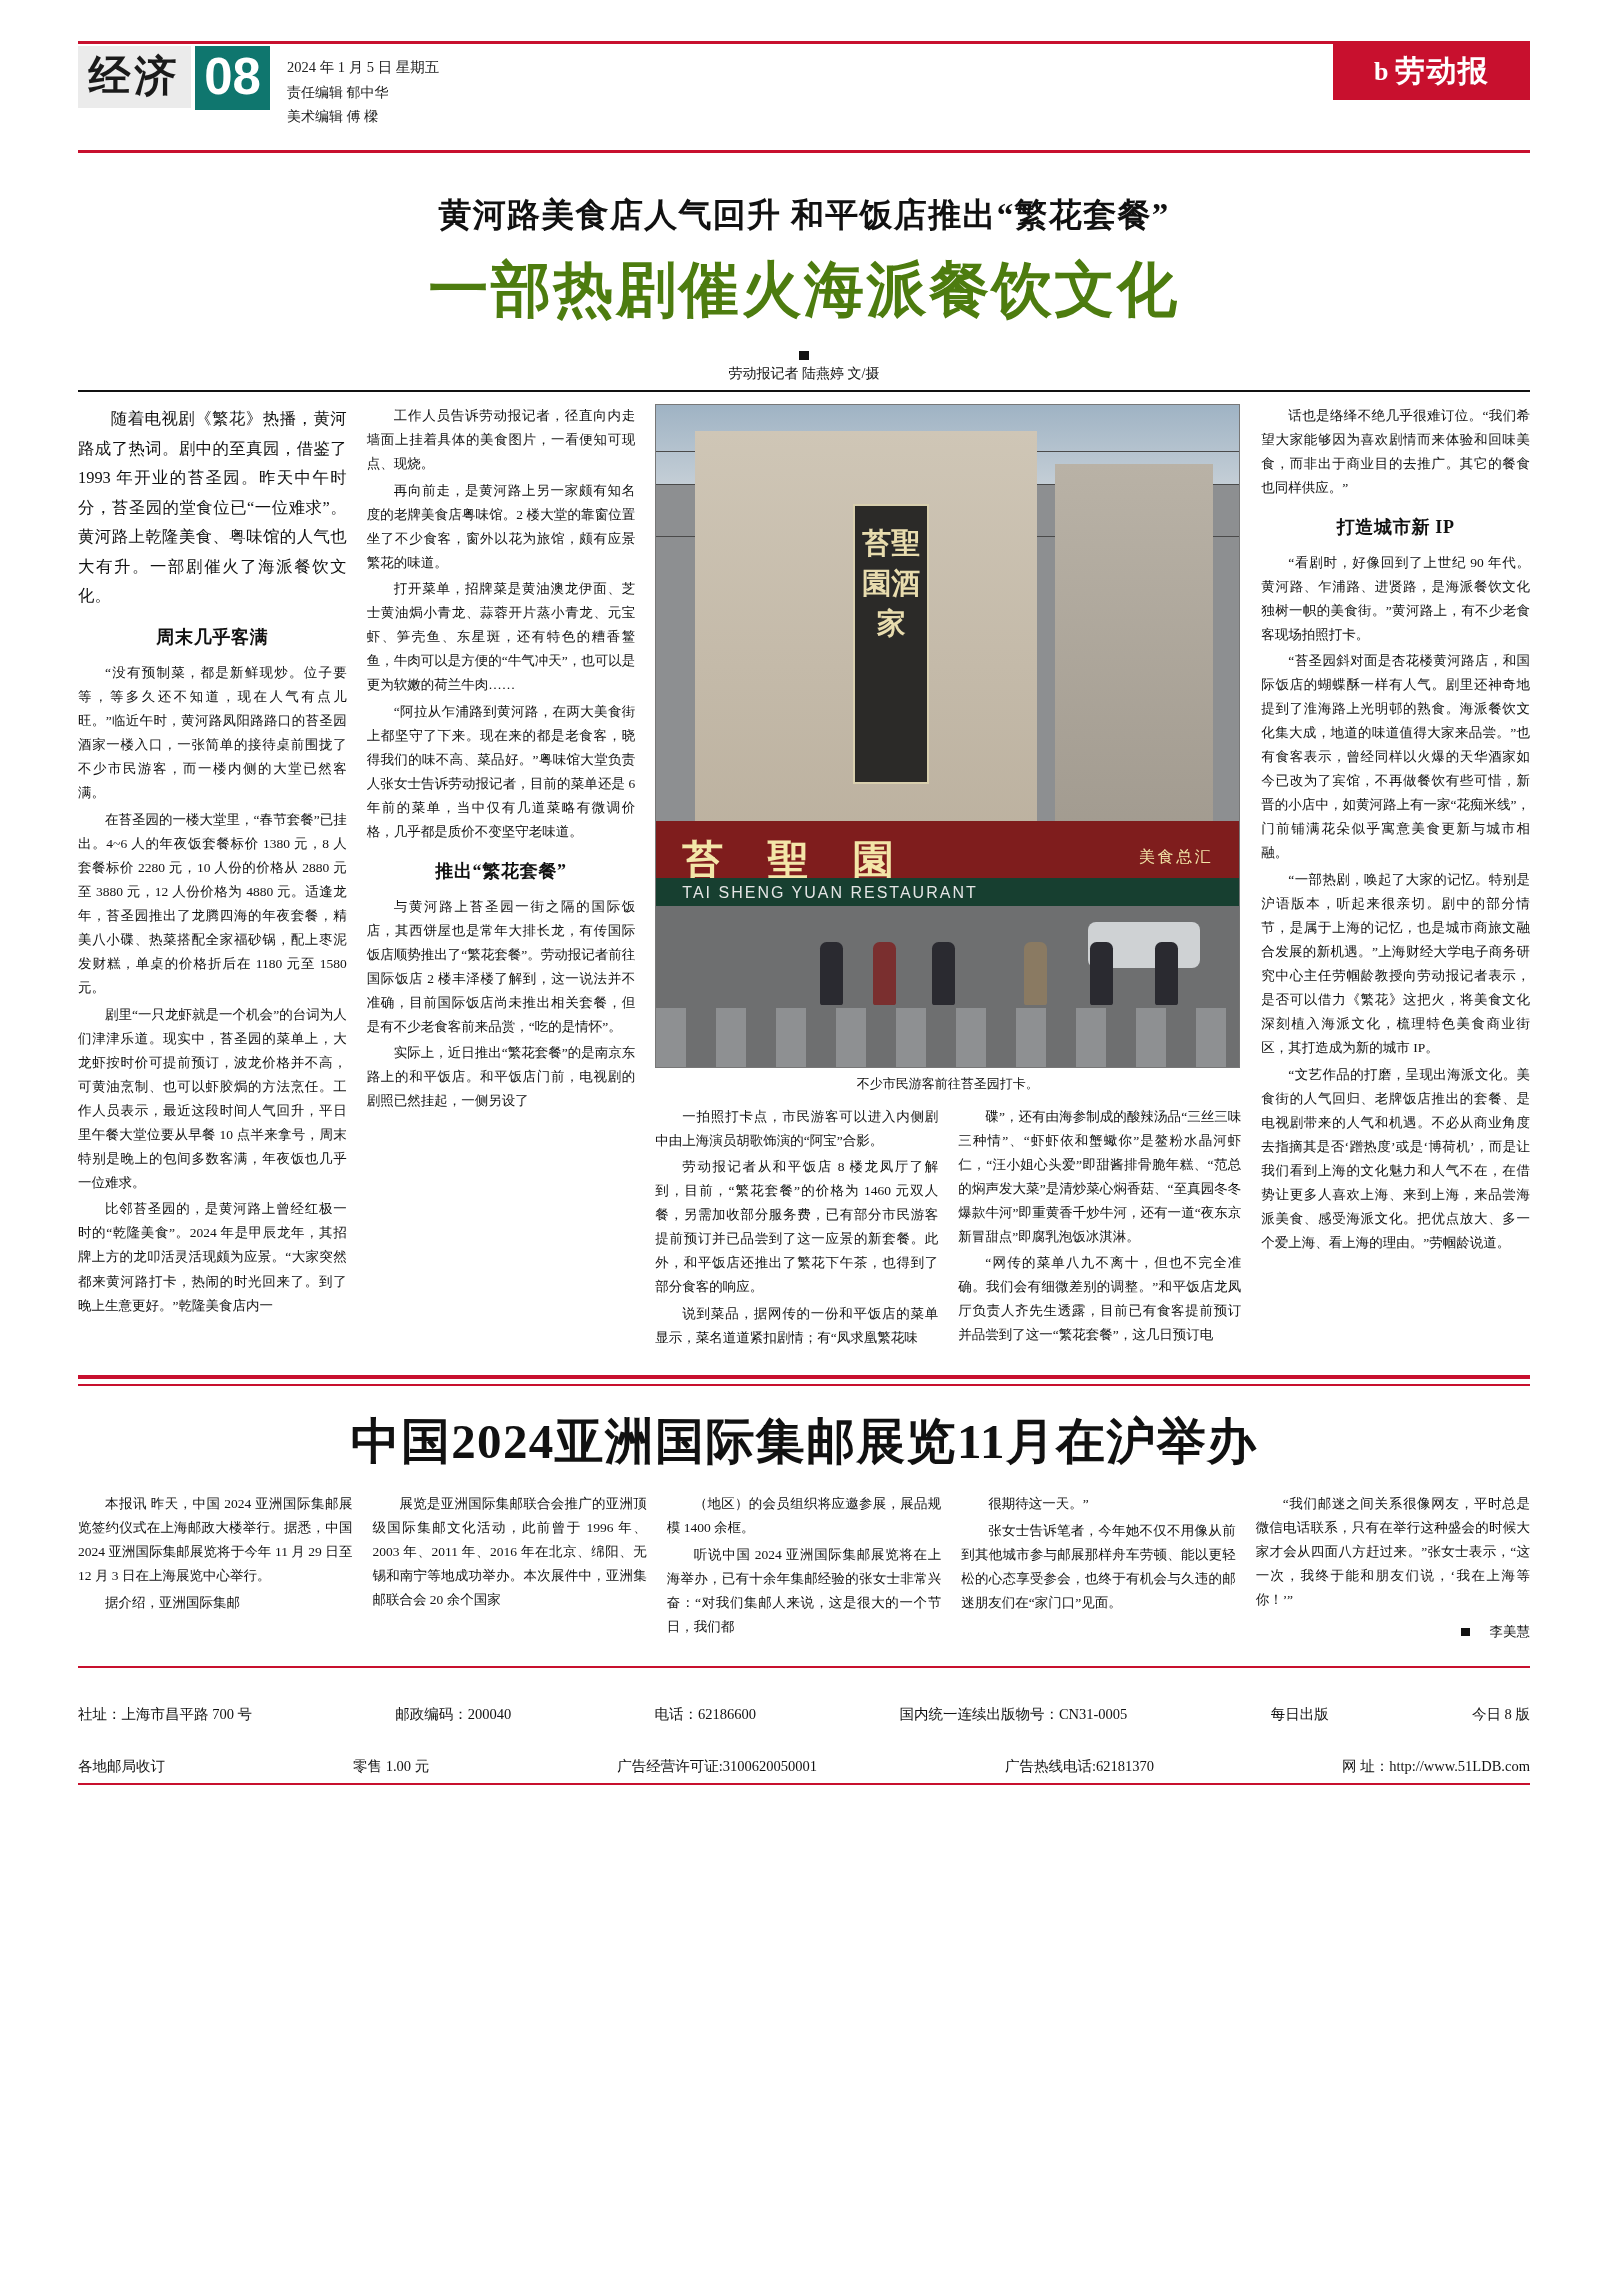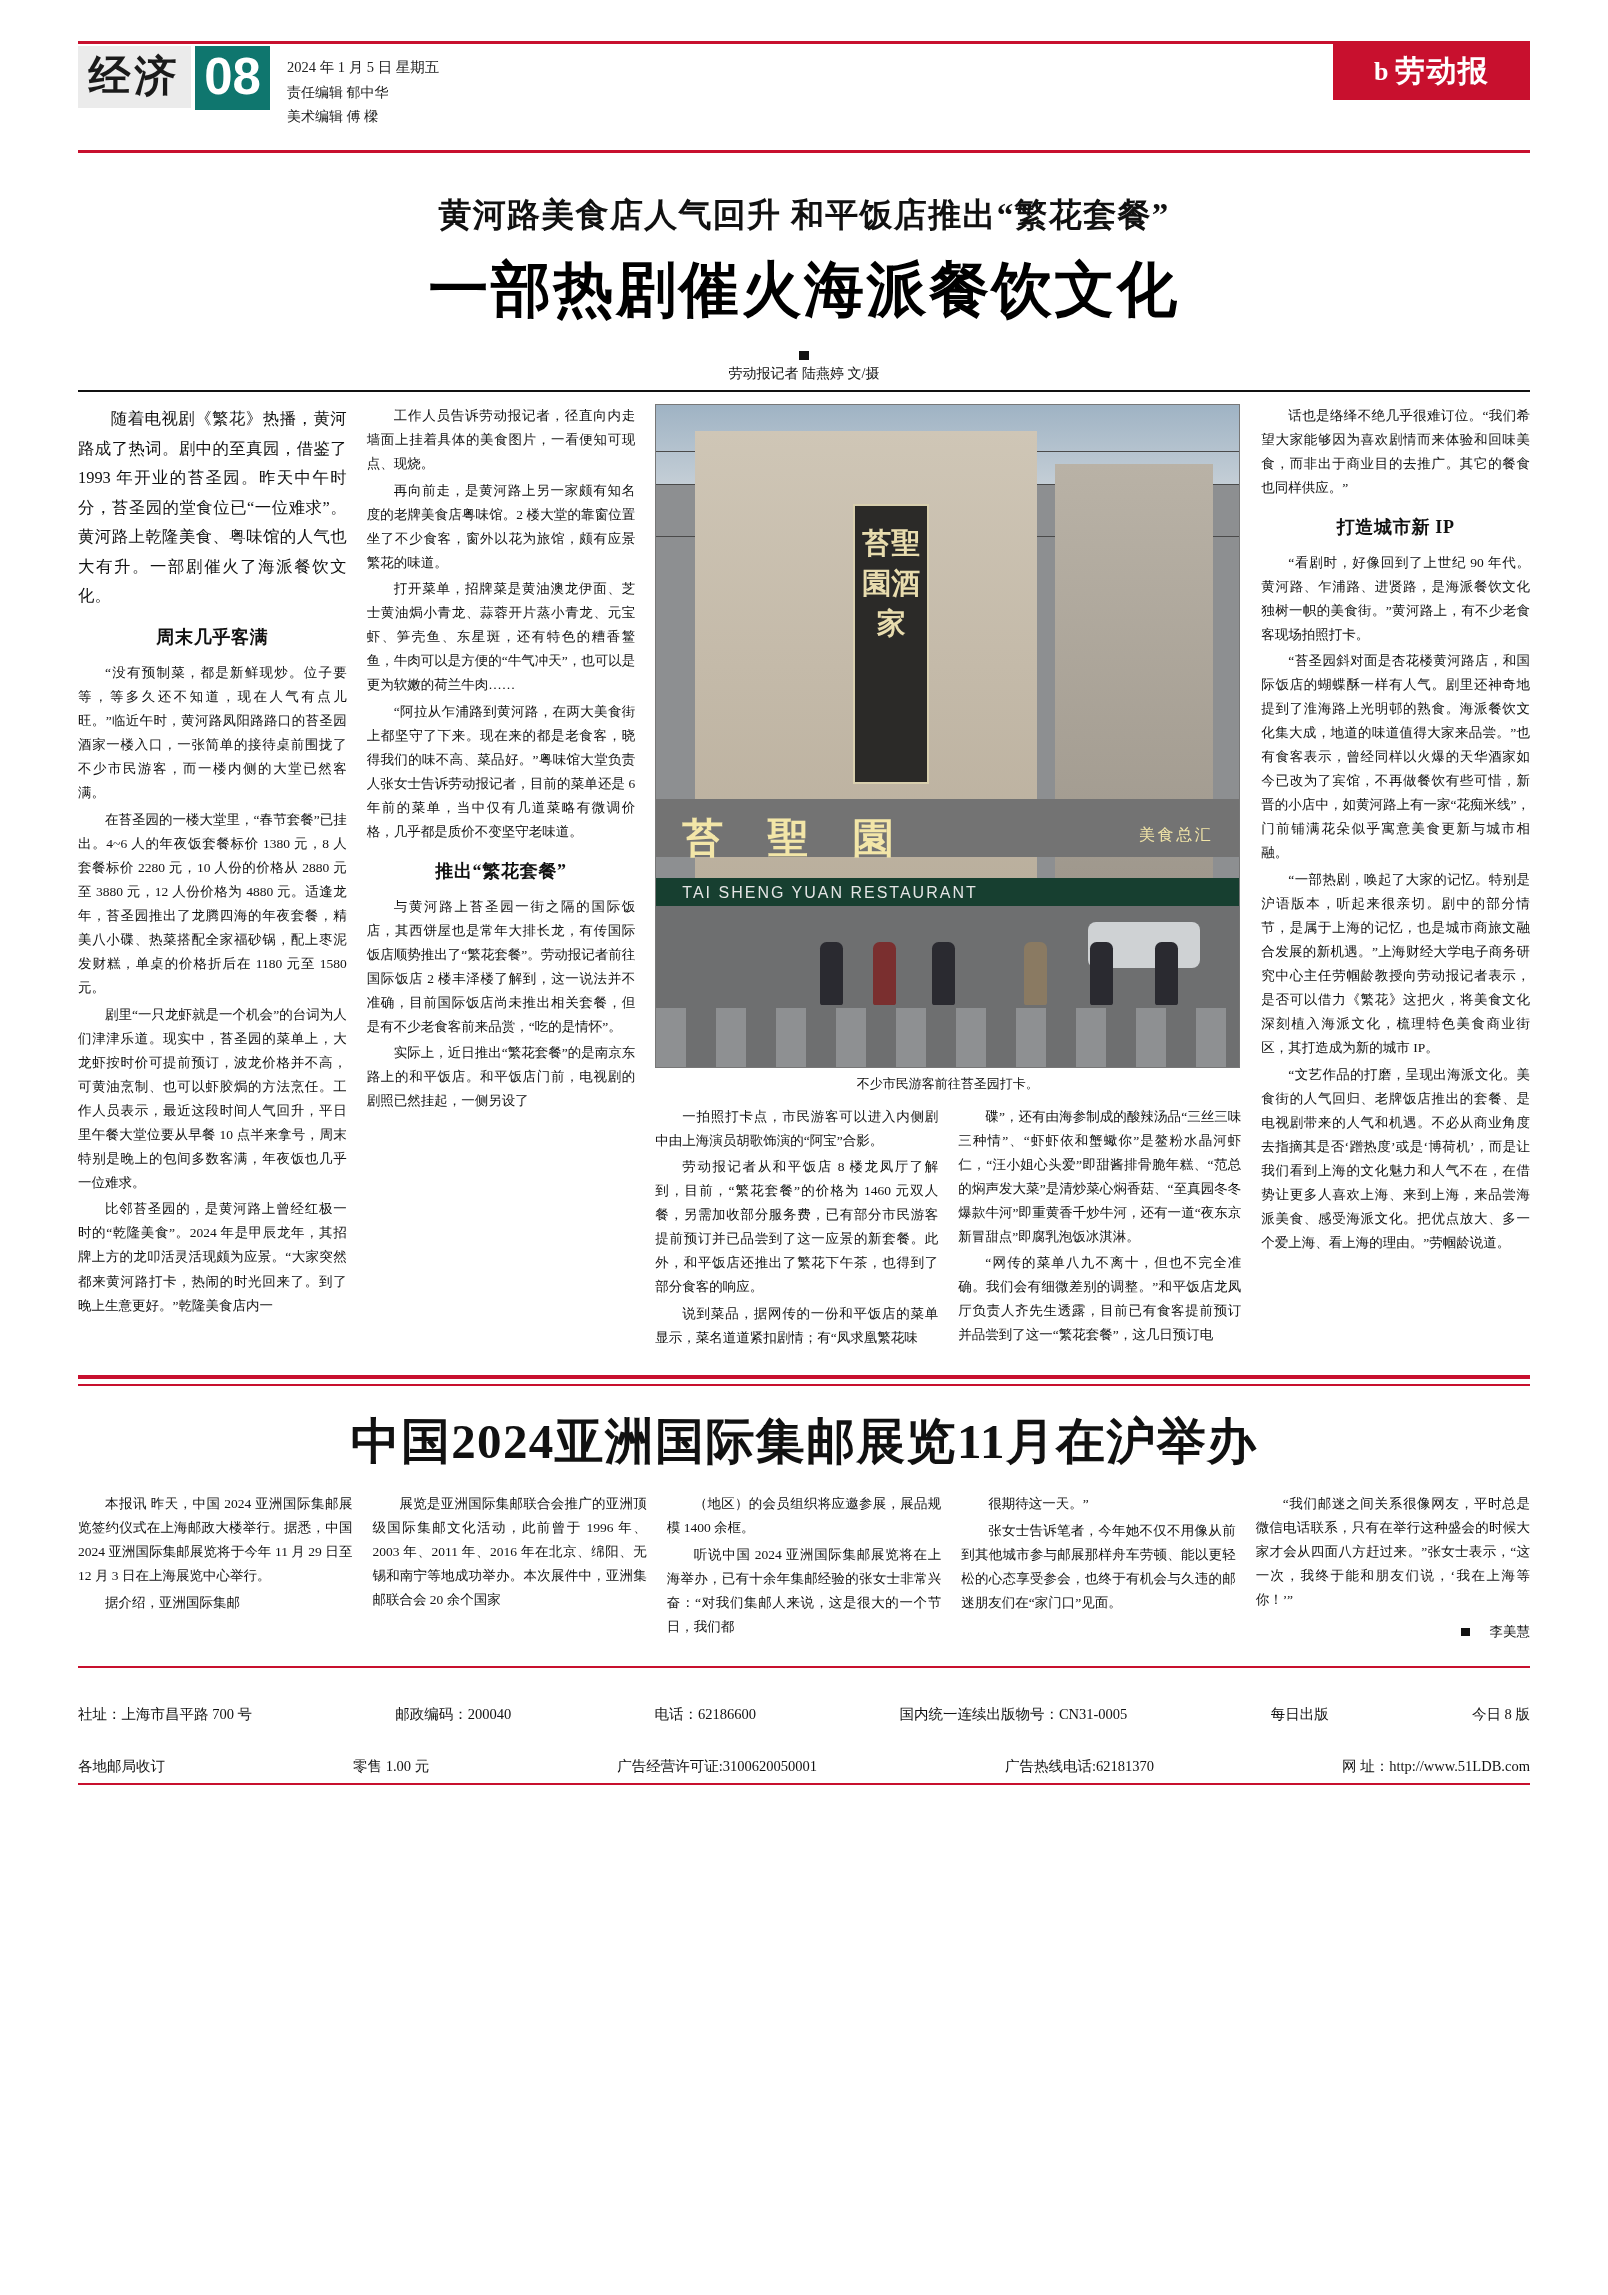--- a/index.html
+++ b/index.html
@@ -88,21 +88,21 @@
     font-weight:bold;
     letter-spacing:1.3px;
     color:#111;
     margin:16px 0 12px 0;
     font-family:"Liberation Serif","DejaVu Serif",serif;
   }
   .main-headline{
     font-size:60px;
     font-weight:bold;
     letter-spacing:2.6px;
-    color:#000000;
+    color:#4d7c0f;
     margin:4px 0 20px 0;
     font-family:"Liberation Serif","DejaVu Serif",serif;
   }
   .byline{
     padding:0 78px;
     font-size:14px;
     color:#111;
     margin-bottom:4px;
     display:flex;align-items:center;gap:5.3px;flex-direction:column;
   }
@@ -153,21 +153,21 @@
   .photo .bldg2{position:absolute;right:26px;top:59px;width:158px;bottom:171px;background:linear-gradient(180deg,#b9b2a6,#9e978c);}
   .photo .signboard{
     position:absolute;left:197px;top:99px;width:72px;height:276px;background:#2b2a28;
     border:2px solid #d8cfae;
   }
   .photo .signboard span{
     display:block;color:#e8dcae;font-size:29px;text-align:center;margin-top:18.4px;
     font-family:"Liberation Serif","DejaVu Serif",serif;font-weight:bold;
   }
   .photo .greenband{
-    position:absolute;left:0;right:0;top:394px;height:58px;background:#737373;
+    position:absolute;left:0;right:0;top:416px;height:58px;background:#7f1d1d;
   }
   .photo .greenband .cn{
     color:#f3e6a8;font-size:41px;font-weight:bold;letter-spacing:17px;
     margin-left:26px;line-height:79px;font-family:"Liberation Serif","DejaVu Serif",serif;
   }
   .photo .greenband .small{
     position:absolute;right:26px;top:26px;color:#f3e6a8;font-size:16px;letter-spacing:2.6px;
   }
   .photo .enband{
     position:absolute;left:0;right:0;top:473px;height:29px;background:#173f30;

